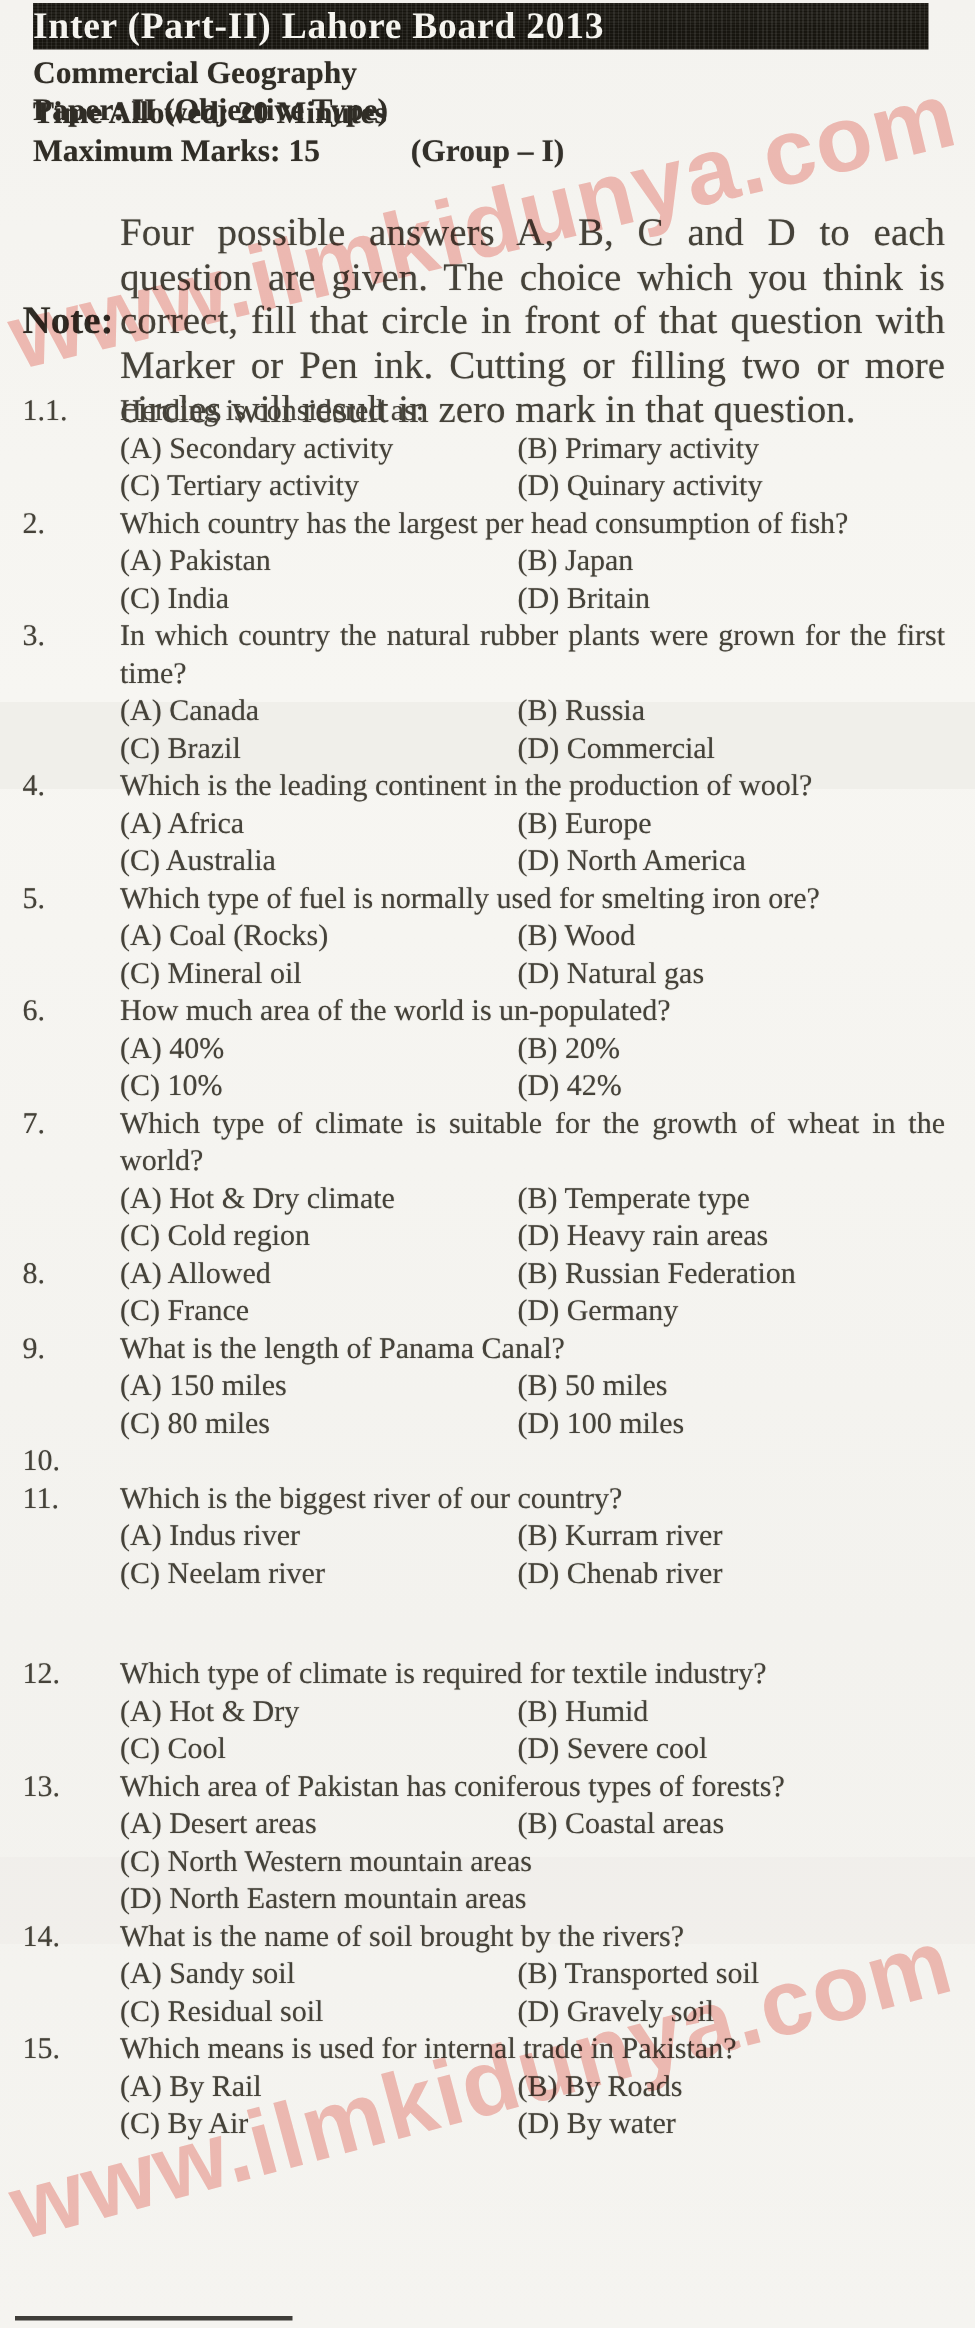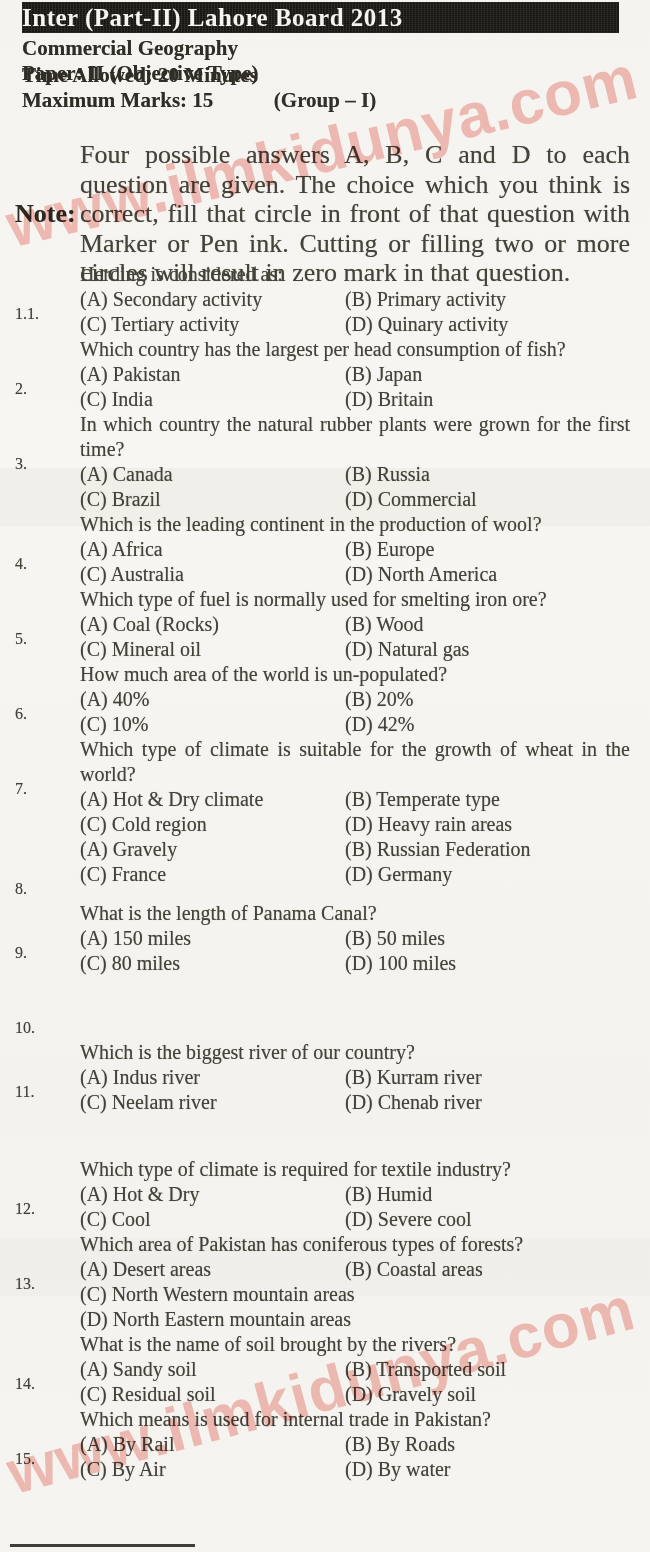--- a/index.html
+++ b/index.html
@@ -38,21 +38,21 @@
   .note-block{
     position:absolute;left:15px;right:20px;top:140px;display:flex;
     font-size:26px;line-height:29.5px;align-items:center;
   }
   .note-label{width:65px;font-weight:bold;color:#2f2c25;text-shadow:0 0 .6px rgba(48,45,38,.5);}
   .note-text{flex:1;text-align:justify;color:#454239;text-shadow:0 0 .7px rgba(69,66,57,.5);}
 
   .questions-list{position:absolute;left:15px;right:20px;top:262px;}
   .question{display:flex;}
   .question.gap-before{margin-top:42px;}
-  .q-num{width:65px;font-size:16px;line-height:25px;color:#454239;text-shadow:0 0 .7px rgba(69,66,57,.5);margin-top:39px;}
+  .q-num{width:65px;font-size:20px;line-height:25px;color:#454239;text-shadow:0 0 .7px rgba(69,66,57,.5);}
   .q-body{flex:1;max-width:550px;}
   .q-text{font-size:20px;line-height:25px;text-align:justify;color:#454239;text-shadow:0 0 .7px rgba(69,66,57,.5);}
   .opt-row{display:flex;font-size:20px;line-height:25px;color:#454239;text-shadow:0 0 .7px rgba(69,66,57,.5);}
   .opt-left{width:265px;}
   .opt-right{flex:1;}
   .opt-wide{width:100%;}
 
   .watermark{
     position:absolute;white-space:nowrap;pointer-events:none;z-index:5;
     font-family:"Liberation Sans",sans-serif;font-weight:bold;
@@ -199,21 +199,21 @@
               <div class="opt opt-right">(D) Heavy rain areas</div>
             </div>
           </div>
         </div>
       </div>
       <div class="question">
         <div class="q-num">8.</div>
         <div class="q-body">
           <div class="q-options">
             <div class="opt-row">
-              <div class="opt opt-left">(A) Gravely</div>
+              <div class="opt opt-left">(A) Allowed</div>
               <div class="opt opt-right">(B) Russian Federation</div>
             </div>
             <div class="opt-row">
               <div class="opt opt-left">(C) France</div>
               <div class="opt opt-right">(D) Germany</div>
             </div>
           </div>
         </div>
       </div>
       <div class="question">

